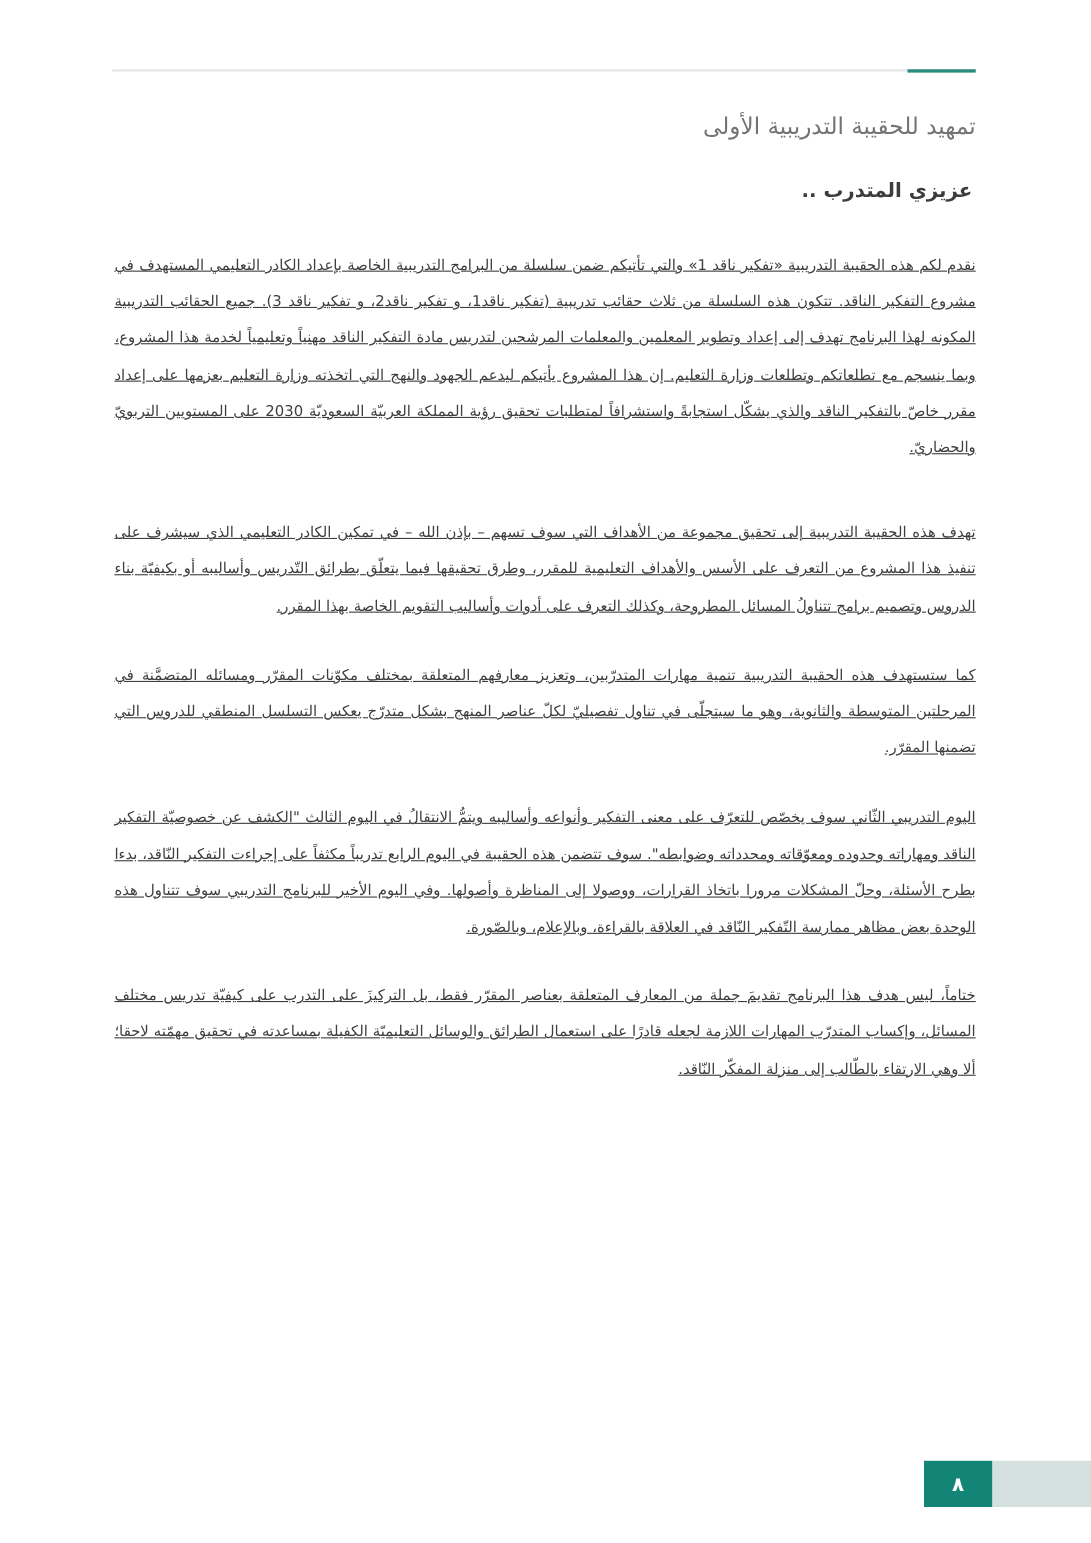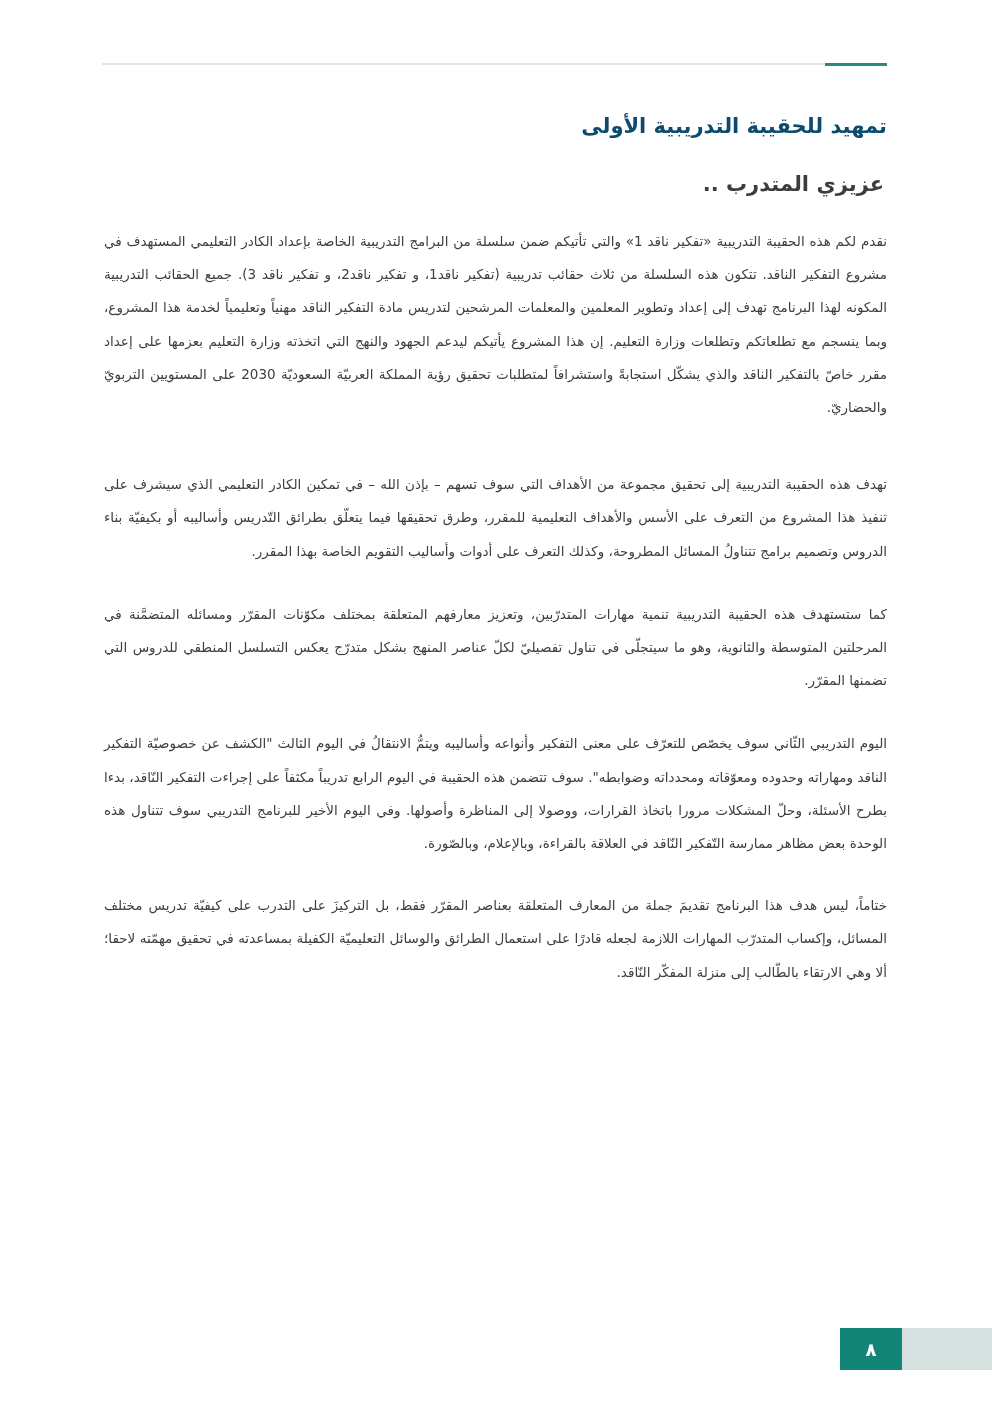--- a/index.html
+++ b/index.html
@@ -26,53 +26,54 @@
     .top-rule-accent {
       position: absolute;
       top: 63px;
       left: 825px;
       width: 62px;
       height: 3px;
       background: #2a8b7c;
     }
     .page-title {
       position: absolute;
-      top: 108px;
+      top: 97px;
       right: 105px;
       margin: 0;
       font-size: 21px;
-      font-weight: bold;
-      color: #0c4a6e;
+      font-weight: normal;
+      color: #737373;
       line-height: 36px;
       white-space: nowrap;
     }
     .greeting {
       position: absolute;
-      top: 169px;
+      top: 159px;
       right: 108px;
       margin: 0;
-      font-size: 21px;
+      font-size: 18px;
       font-weight: bold;
       color: #3d3d3d;
       line-height: 30px;
       white-space: nowrap;
     }
     .body-text {
       position: absolute;
       top: 225px;
       left: 104px;
       width: 783px;
     }
     .para {
       margin: 0;
       font-size: 13.5px;
       line-height: 33.2px;
       text-align: justify;
       text-align-last: right;
       color: #3e3e3e;
+      text-decoration: underline;
     }
     .para.p1 { margin-bottom: 29px; }
     .para.p2 { margin-bottom: 30px; margin-top: 44px; }
     .para.p3 { margin-bottom: 30px; }
     .para.p4 { margin-bottom: 29px; }
     .footer-band {
       position: absolute;
       top: 1328px;
       left: 902px;
       width: 90px;

